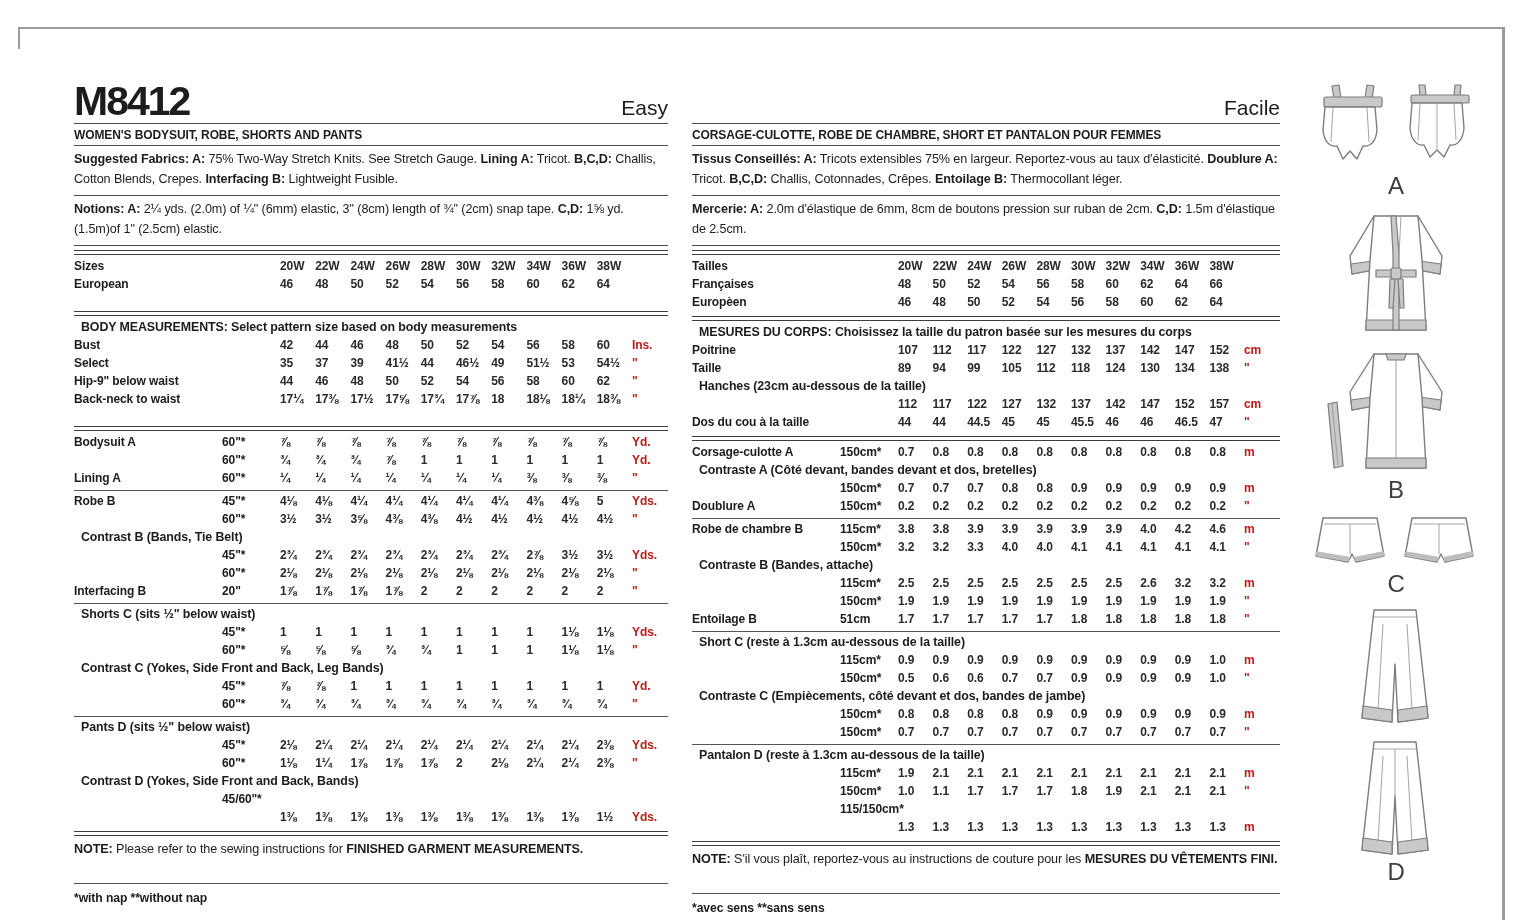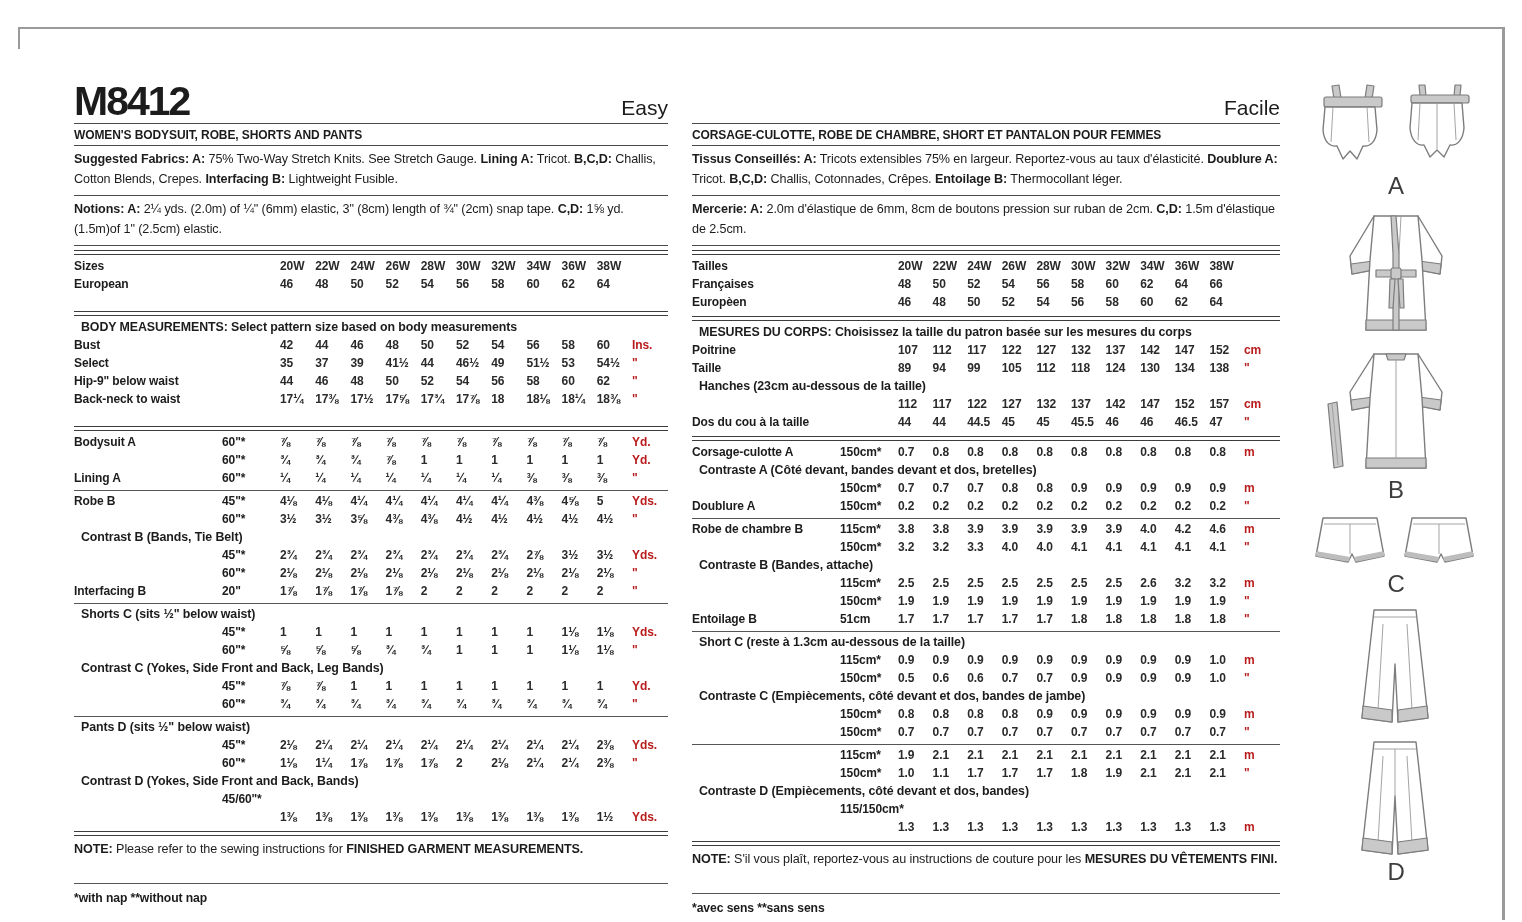--- a/index.html
+++ b/index.html
@@ -707,20 +707,21 @@
           <span class="val">0.7</span>
           <span class="val">0.7</span>
           <span class="val">0.7</span>
           <span class="val">0.7</span>
           <span class="val">0.7</span>
           <span class="val">0.7</span>
           <span class="val">0.7</span>
           <span class="unit">"</span>
         </div>
         <div class="r1"></div>
+        <div class="cap">Pantalon D (reste à 1.3cm au-dessous de la taille)</div>
         <div class="trow">
           <span class="lbl"></span>
           <span class="wid">115cm*</span>
           <span class="val">1.9</span>
           <span class="val">2.1</span>
           <span class="val">2.1</span>
           <span class="val">2.1</span>
           <span class="val">2.1</span>
           <span class="val">2.1</span>
           <span class="val">2.1</span>
@@ -737,21 +738,20 @@
           <span class="val">1.7</span>
           <span class="val">1.7</span>
           <span class="val">1.7</span>
           <span class="val">1.8</span>
           <span class="val">1.9</span>
           <span class="val">2.1</span>
           <span class="val">2.1</span>
           <span class="val">2.1</span>
           <span class="unit">"</span>
         </div>
-        <div class="cap">Contraste D (Empiècements, côté devant et dos, bandes)</div>
         <div class="trow">
           <span class="lbl"></span>
           <span class="wid">115/150cm*</span>
         </div>
         <div class="trow">
           <span class="lbl"></span>
           <span class="wid"></span>
           <span class="val">1.3</span>
           <span class="val">1.3</span>
           <span class="val">1.3</span>

